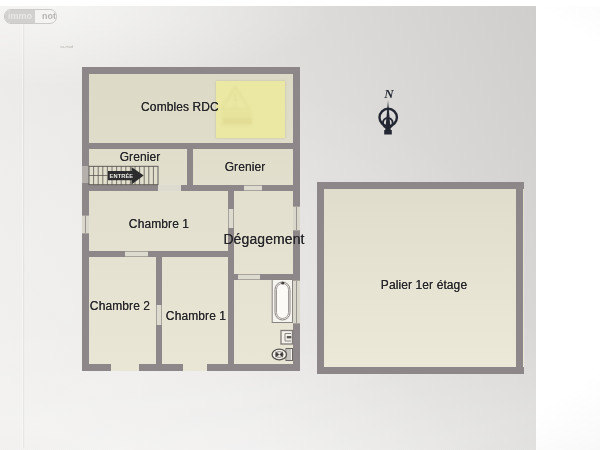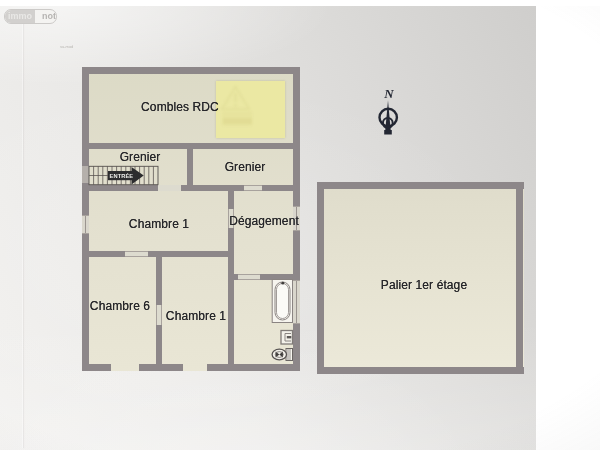--- a/index.html
+++ b/index.html
@@ -156,23 +156,23 @@
 </svg>
 
 <div class="lbl" style="left:180px;top:101px;">Combles RDC</div>
 
 <div class="lbl" style="left:140px;top:150.5px;">Grenier</div>
 
 <div class="lbl" style="left:245px;top:160.5px;">Grenier</div>
 
 <div class="lbl" style="left:159px;top:218px;">Chambre 1</div>
 
-<div class="lbl" style="left:264px;top:215px;font-size:12px;">Dégagement</div>
+<div class="lbl" style="left:264px;top:233px;font-size:14px;">Dégagement</div>
 
-<div class="lbl" style="left:120px;top:300px;">Chambre 6</div>
+<div class="lbl" style="left:120px;top:300px;">Chambre 2</div>
 
 <div class="lbl" style="left:196px;top:310px;">Chambre 1</div>
 
 <div class="abs" style="left:317px;top:176px;width:207px;height:191px;background:linear-gradient(to bottom,#dfdccb,#e6e3d2 50%,#ece9d9);"></div>
 
 <div class="wall" style="left:317px;top:176px;width:207px;height:7px;"></div>
 
 <div class="wall" style="left:317px;top:176px;width:7px;height:191px;"></div>
 
 <div class="wall" style="left:516.4px;top:176px;width:7px;height:191px;"></div>

